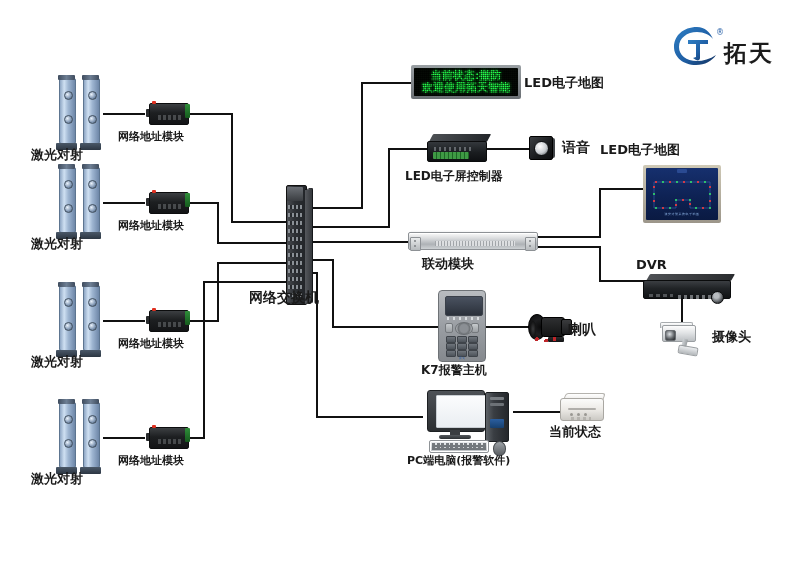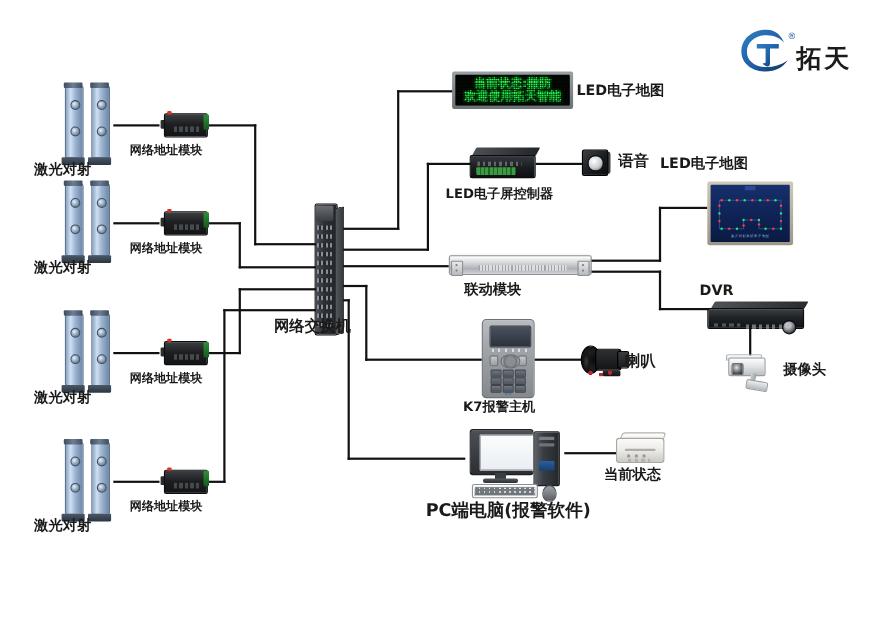--- a/index.html
+++ b/index.html
@@ -572,21 +572,21 @@
     <div class="tower">
       <span class="tower-bay"></span>
         <span class="tower-bay2"></span>
         <span class="tower-scr"></span>
     </div>
     <div class="kbd">
         <span class="kbd-keys"></span>
       </div>
     <div class="mouse"></div>
   </div>
-  <div class="lbl" style="left:387px;top:455px;width:170px;font-size:16px;">PC端电脑(报警软件)</div>
+  <div class="lbl" style="left:407px;top:455px;width:170px;font-size:11px;">PC端电脑(报警软件)</div>
 
   <div class="node printer" style="left:560px;top:393px;">
     <div class="pr-top"></div>
     <div class="pr-body">
       <span class="pr-slot"></span>
       <span class="pr-btn" style="left:9px;"></span>
       <span class="pr-btn" style="left:16px;"></span>
       <span class="pr-btn" style="left:23px;"></span>
       <span class="pr-txt"></span>
     </div>

